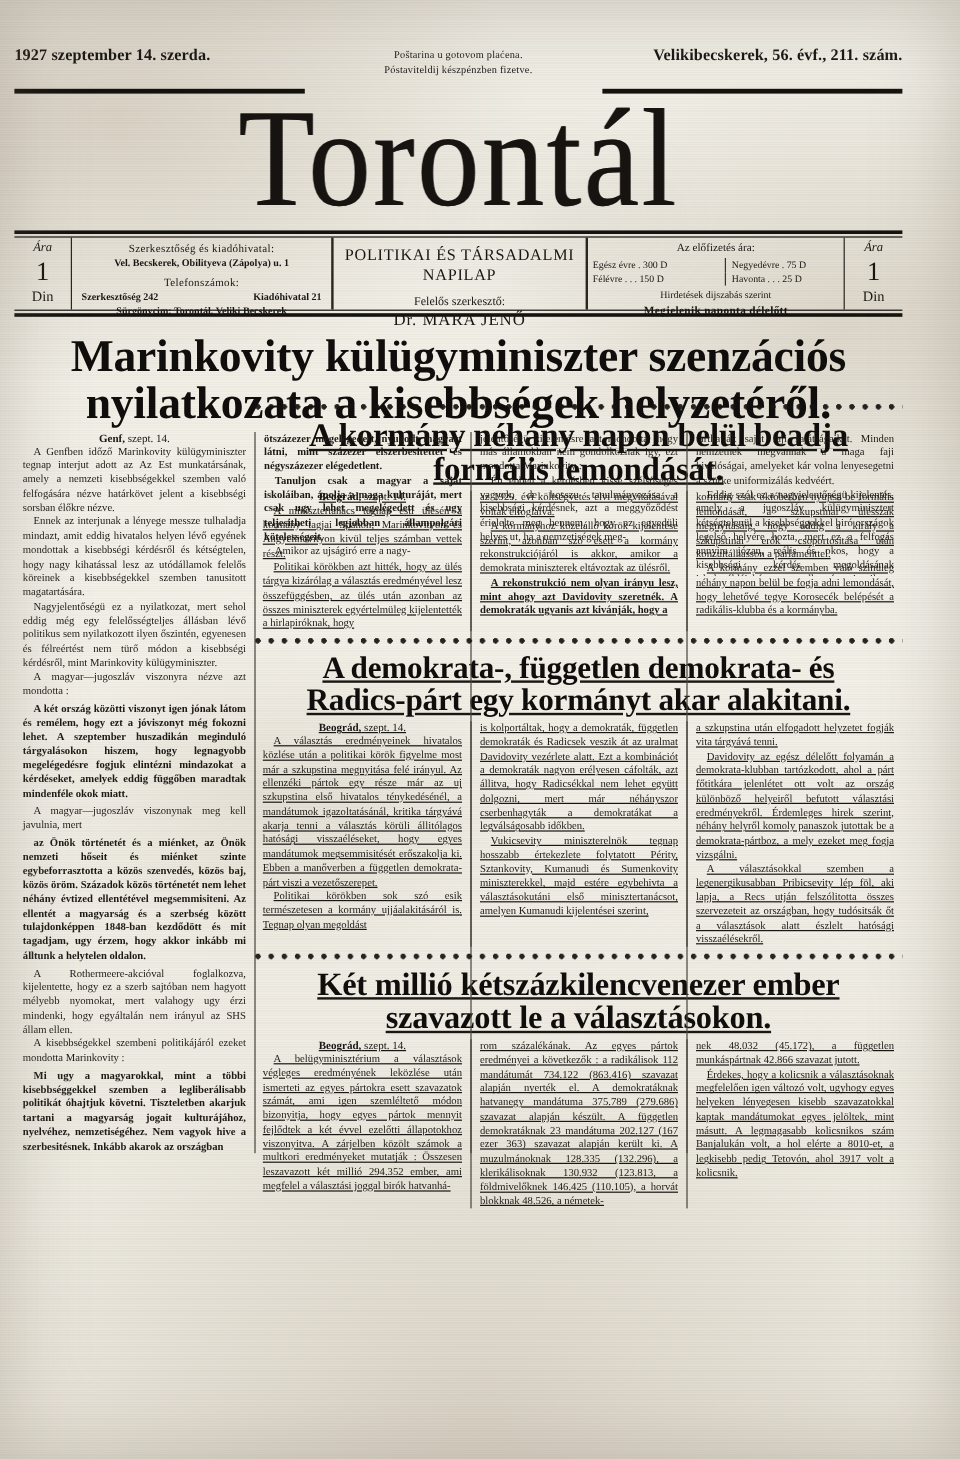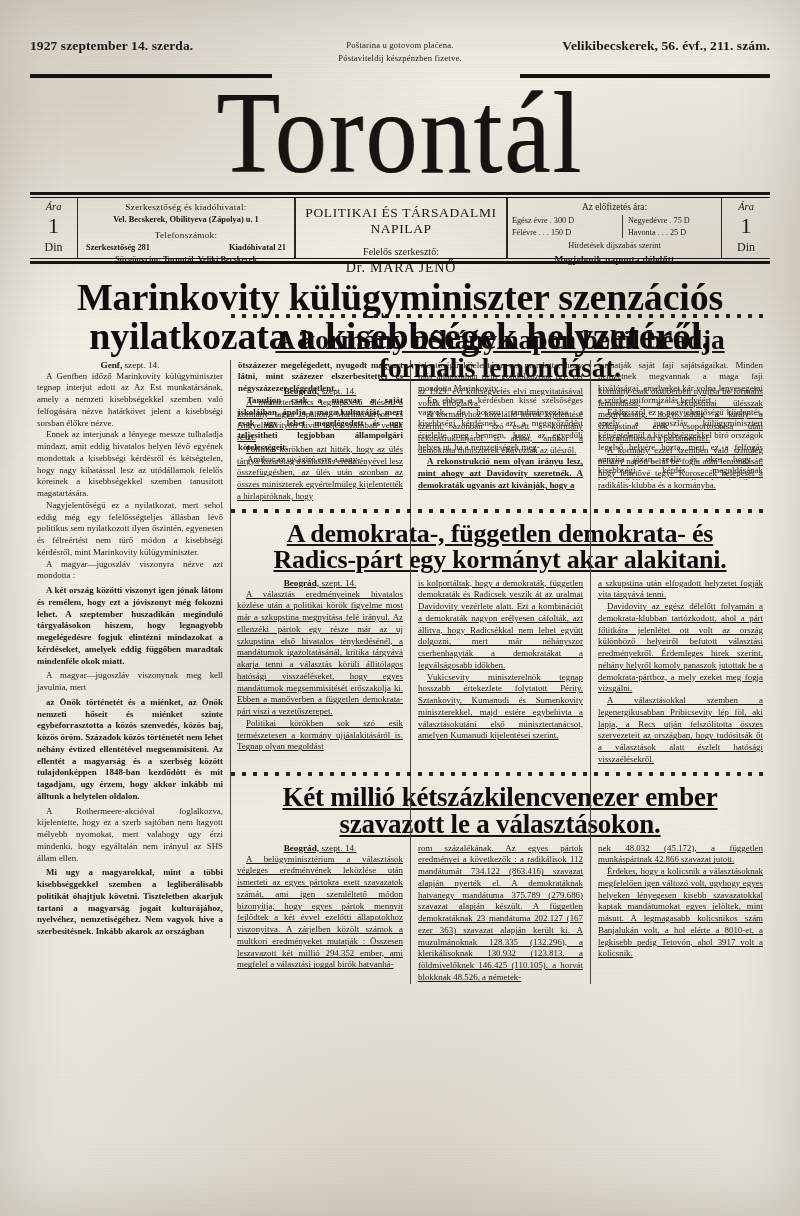--- a/index.html
+++ b/index.html
@@ -21,21 +21,21 @@
     background-image:
       radial-gradient(ellipse 500px 320px at 12% 8%, rgba(196,186,168,0.55), rgba(196,186,168,0) 70%),
       radial-gradient(ellipse 420px 300px at 88% 22%, rgba(200,191,173,0.5), rgba(200,191,173,0) 70%),
       radial-gradient(ellipse 600px 400px at 50% 96%, rgba(198,189,171,0.45), rgba(198,189,171,0) 72%),
       radial-gradient(ellipse 300px 200px at 30% 55%, rgba(205,197,180,0.35), rgba(205,197,180,0) 70%),
       linear-gradient(180deg, #efece4 0%, #f3f0e8 40%, #ebe7dd 100%);
     color: #191714;
   }
   #sheet {
     position: absolute;
-    left: 30px;
+    left: 12px;
     top: 38px;
     width: 740px;
     height: 1150px;
   }
 
   
   .topbar {
     display: flex;
     align-items: flex-start;
     justify-content: space-between;
@@ -267,21 +267,21 @@
         <div class="lbl">Ára</div>
         <div class="num">1</div>
         <div class="cur">Din</div>
       </div>
 
       <div class="ib-contact">
         <div class="hdr">Szerkesztőség és kiadóhivatal:</div>
         <div class="b">Vel. Becskerek, Obilityeva (Zápolya) u. 1</div>
         <div class="hdr" style="margin-top:2px;">Telefonszámok:</div>
         <div class="phones">
-          <span class="b">Szerkesztőség 281</span>
+          <span class="b">Szerkesztőség 242</span>
           <span class="b">Kiadóhivatal 21</span>
         </div>
         <div class="b">Sürgönycim: Torontál, Veliki Becskerek</div>
       </div>
 
       <div class="ib-center">
         <div class="main">POLITIKAI ÉS TÁRSADALMI NAPILAP</div>
         <div class="sub1">Felelős szerkesztő:</div>
         <div class="sub2">Dr. MARA JENŐ</div>
       </div>
@@ -327,20 +327,21 @@
           </div>
           <div class="body-text">
             <p>A Genfben időző Marinkovity külügyminiszter tegnap interjut adott az Az Est munkatársának, amely a nemzeti kisebbségekkel szemben való felfogására nézve határkövet jelent a kisebbségi sorsban élőkre nézve.</p>
             <p>Ennek az interjunak a lényege messze tulhaladja mindazt, amit eddig hivatalos helyen lévő egyének mondottak a kisebbségi kérdésről és kétségtelen, hogy nagy kihatással lesz az utódállamok felelős köreinek a kisebbségekkel szemben tanusitott magatartására.</p>
             <p>Nagyjelentőségü ez a nyilatkozat, mert sehol eddig még egy felelősségteljes állásban lévő politikus sem nyilatkozott ilyen őszintén, egyenesen és félreértést nem türő módon a kisebbségi kérdésről, mint Marinkovity külügyminiszter.</p>
             <p>A magyar—jugoszláv viszonyra nézve azt mondotta :</p>
             <p class="bold-quote" style="margin-top:3px;">A két ország közötti viszonyt igen jónak látom és remélem, hogy ezt a jóviszonyt még fokozni lehet. A szeptember huszadikán meginduló tárgyalásokon hiszem, hogy legnagyobb megelégedésre fogjuk elintézni mindazokat a kérdéseket, amelyek eddig függőben maradtak mindenféle okok miatt.</p>
             <p style="margin-top:3px;">A magyar—jugoszláv viszonynak meg kell javulnia, mert</p>
             <p class="bold-quote" style="margin-top:3px;">az Önök történetét és a miénket, az Önök nemzeti hőseit és miénket szinte egybeforrasztotta a közös szenvedés, közös baj, közös öröm. Századok közös történetét nem lehet néhány évtized ellentétével megsemmisiteni. Az ellentét a magyarság és a szerbség között tulajdonképpen 1848-ban kezdődött és mit tagadjam, ugy érzem, hogy akkor inkább mi álltunk a helytelen oldalon.</p>
             <p style="margin-top:3px;">A Rothermeere-akcióval foglalkozva, kijelentette, hogy ez a szerb sajtóban nem hagyott mélyebb nyomokat, mert valahogy ugy érzi mindenki, hogy egyáltalán nem irányul az SHS állam ellen.</p>
+            <p>A kisebbségekkel szembeni politikájáról ezeket mondotta Marinkovity :</p>
             <p class="bold-quote" style="margin-top:3px;">Mi ugy a magyarokkal, mint a többi kisebbséggekkel szemben a legliberálisabb politikát óhajtjuk követni. Tiszteletben akarjuk tartani a magyarság jogait kulturájához, nyelvéhez, nemzetiségéhez. Nem vagyok hive a szerbesitésnek. Inkább akarok az országban</p>
           </div>
         </div>
 
         <div class="col" style="width:180px;">
           <div class="body-text" style="height:120px; overflow:hidden;">
             <p class="bold-quote noind">ötszázezer megelégedett, nyugodt magyart látni, mint százezer elszerbesitettet és négyszázezer elégedetlent.</p>
             <p class="bold-quote">Tanuljon csak a magyar a saját iskoláiban, ápolja a maga kulturáját, mert csak ugy lehet megelégedett és ugy teljesitheti legjobban állampolgári kötelességeit.</p>
             <p>Amikor az ujságiró erre a nagy-</p>
           </div>

